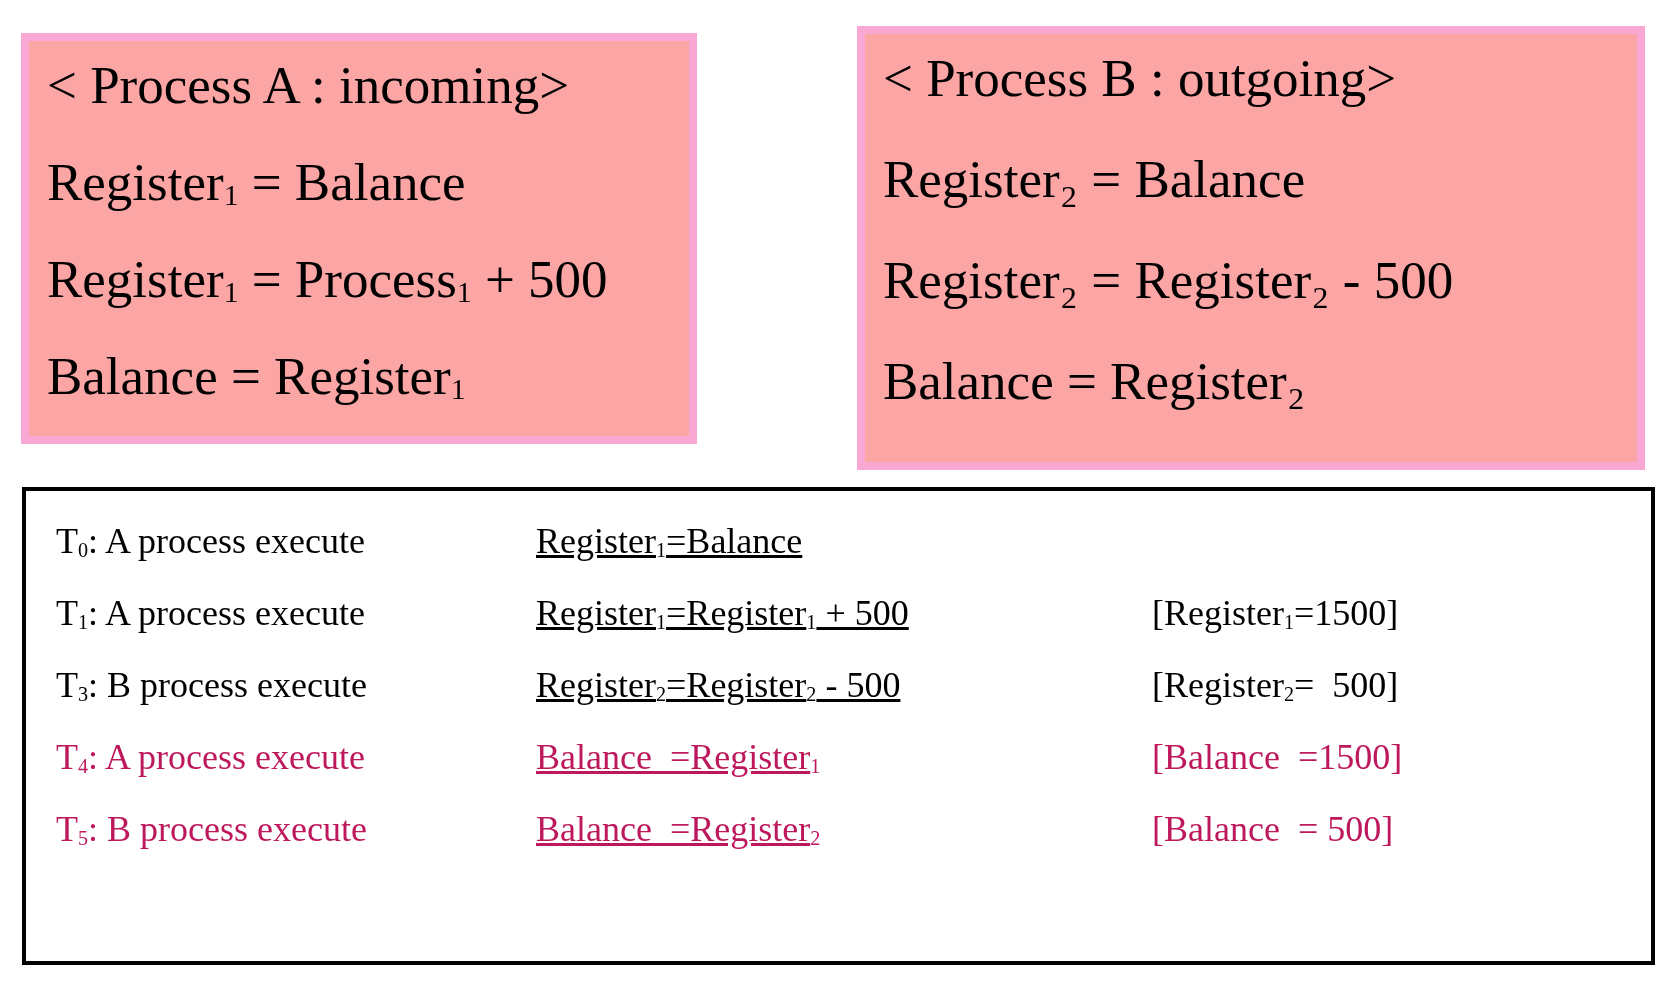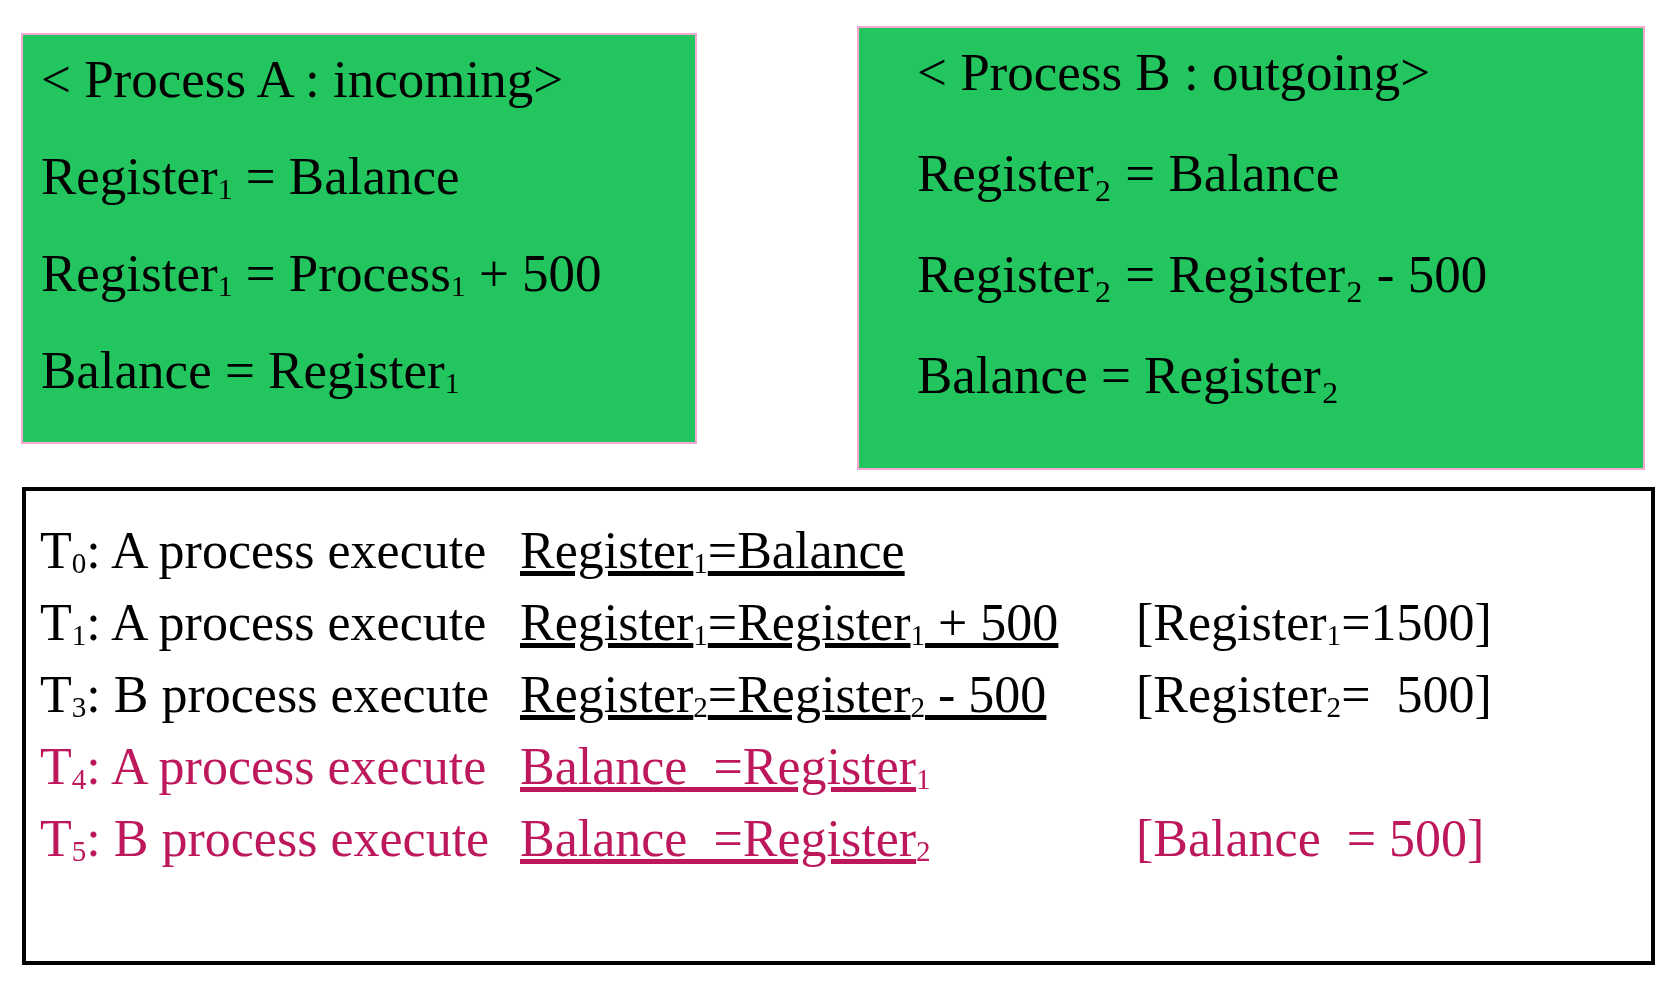--- a/index.html
+++ b/index.html
@@ -12,39 +12,39 @@
     width: 1678px;
     height: 1000px;
     background: #ffffff;
     font-family: "Liberation Serif", "DejaVu Serif", serif;
     overflow: hidden;
   }
 
   
   .proc-box {
     position: absolute;
-    border: 2px solid #f9a8d4;
-    background: #22c55e;
+    border: 8px solid #f9a8d4;
+    background: #fca5a5;
     box-sizing: border-box;
   }
   #proc-a { left: 21px;  top: 33px; width: 676px; height: 411px; }
   #proc-b { left: 857px; top: 26px; width: 788px; height: 444px; }
 
   .proc-inner {
     padding: 18px 0 0 18px;
   }
   .proc-line {
     font-size: 53px;
     line-height: 1.0;
     color: #000000;
     white-space: nowrap;
     margin-bottom: 42px;
   }
   #proc-a .proc-line { margin-bottom: 44px; }
-  #proc-b .proc-line { margin-bottom: 48px; margin-left: 40px; }
+  #proc-b .proc-line { margin-bottom: 48px; }
   .proc-line:last-child { margin-bottom: 0; }
 
   sub {
     font-size: 0.56em;
     vertical-align: baseline;
     position: relative;
     bottom: -0.18em;
     line-height: 0;
   }
 
@@ -57,26 +57,27 @@
     height: 478px;
     border: 4px solid #000000;
     background: #ffffff;
     box-sizing: border-box;
   }
   #trace-rows {
     padding: 14px 0 0 14px;
   }
   .trace-row {
     display: flex;
-    align-items: flex-end;
+    align-items: center;
     height: 72px;
     white-space: nowrap;
-    font-size: 52px;
+    font-size: 36px;
     line-height: 1.0;
     color: #000000;
+    margin-left: 16px;
   }
   .trace-row.highlight { color: #be185d; }
   .col-step   { width: 480px; flex: 0 0 480px; }
   .col-op     { width: 616px; flex: 0 0 616px; text-decoration: underline; }
   .col-result { width: 480px; flex: 0 0 480px; }
 </style>
 </head>
 <body>
 
 <div id="page">
@@ -117,20 +118,21 @@
           <div class="col-result"><span>[Register</span><sub>1</sub><span>=1500]</span></div>
         </div>
         <div class="trace-row">
           <div class="col-step"><span>T</span><sub>3</sub><span>: B process execute</span></div>
           <div class="col-op"><span>Register</span><sub>2</sub><span>=Register</span><sub>2</sub><span> - 500</span></div>
           <div class="col-result"><span>[Register</span><sub>2</sub><span>=&nbsp; 500]</span></div>
         </div>
         <div class="trace-row highlight">
           <div class="col-step"><span>T</span><sub>4</sub><span>: A process execute</span></div>
           <div class="col-op"><span>Balance &nbsp;=Register</span><sub>1</sub></div>
+          <div class="col-result"><span>[Balance &nbsp;=1500]</span></div>
         </div>
         <div class="trace-row highlight">
           <div class="col-step"><span>T</span><sub>5</sub><span>: B process execute</span></div>
           <div class="col-op"><span>Balance &nbsp;=Register</span><sub>2</sub></div>
           <div class="col-result"><span>[Balance &nbsp;= 500]</span></div>
         </div>
       </div>
   </div>
 
 </div>

